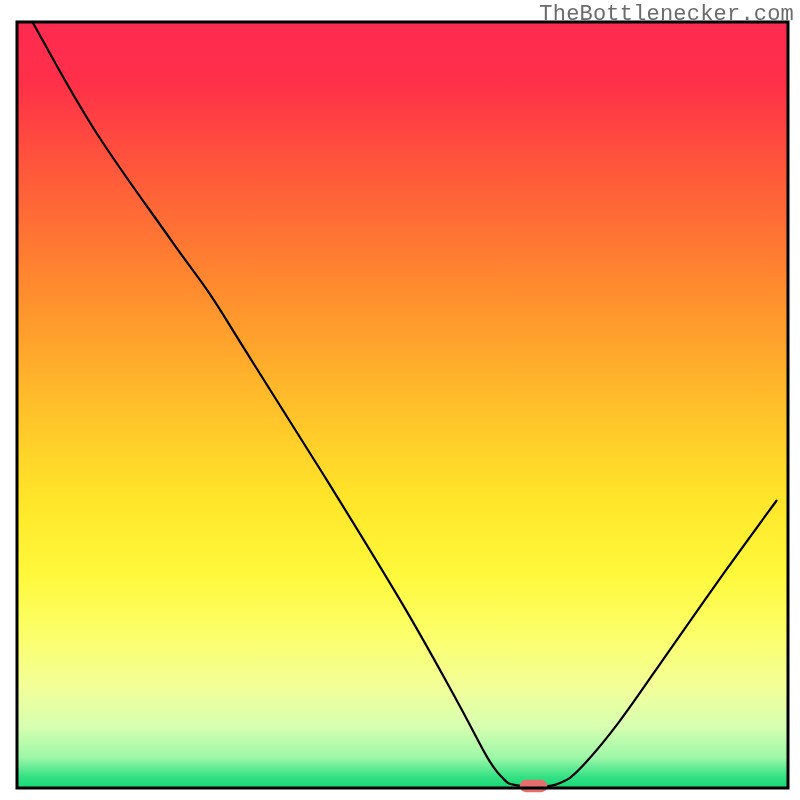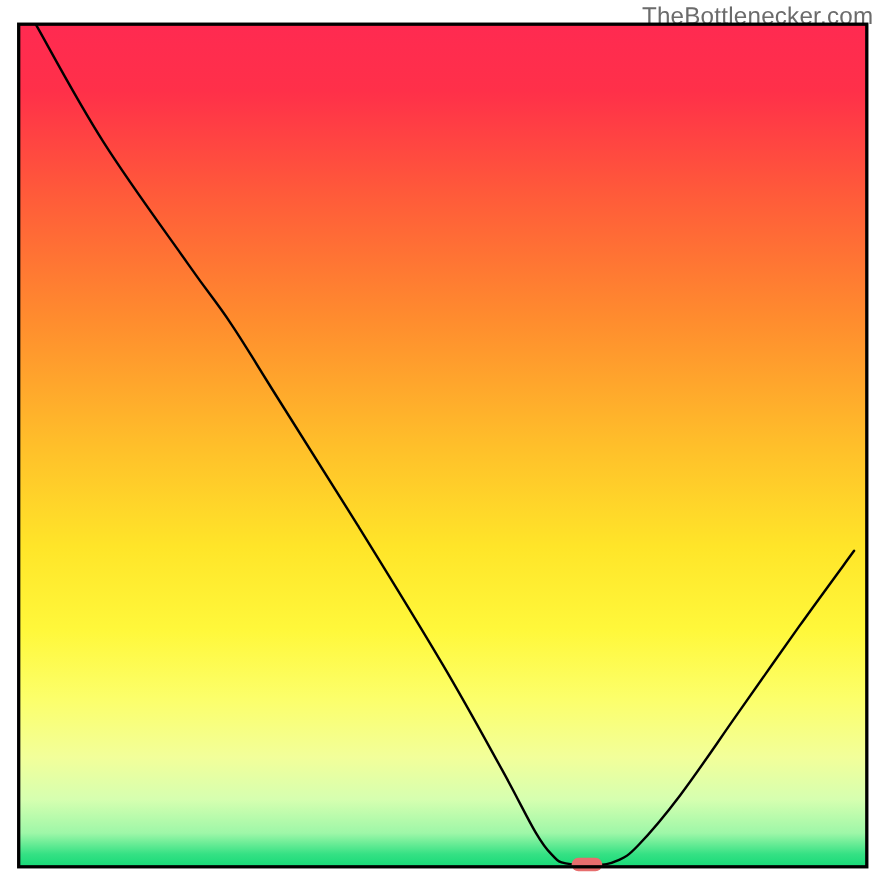--- a/index.html
+++ b/index.html
@@ -7,20 +7,21 @@
     padding: 0;
     width: 800px;
     height: 800px;
     background: #ffffff;
     font-family: Arial, Helvetica, sans-serif;
   }
   .chart-container {
     position: relative;
     width: 800px;
     height: 792px;
+    font-family: Liberation Mono, monospace;
   }
   .watermark {
     position: absolute;
     top: 2px;
     right: 6px;
     font-size: 22px;
     color: #6b6b6b;
     font-weight: 500;
     letter-spacing: 0.2px;
     user-select: none;

